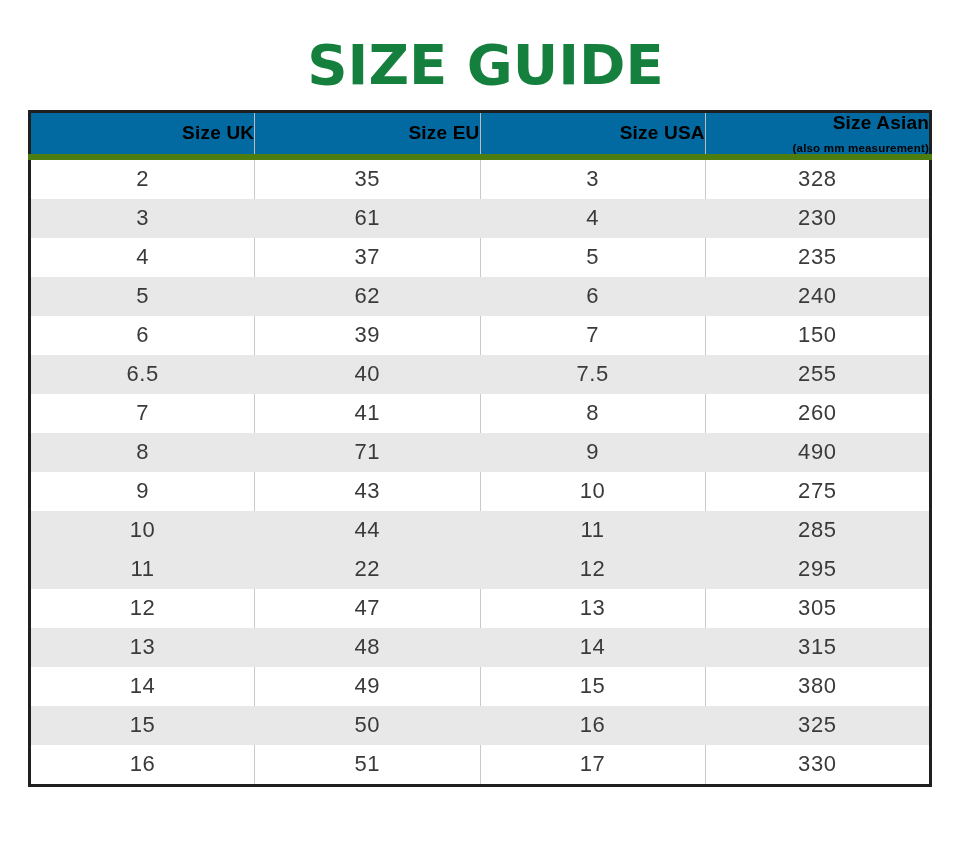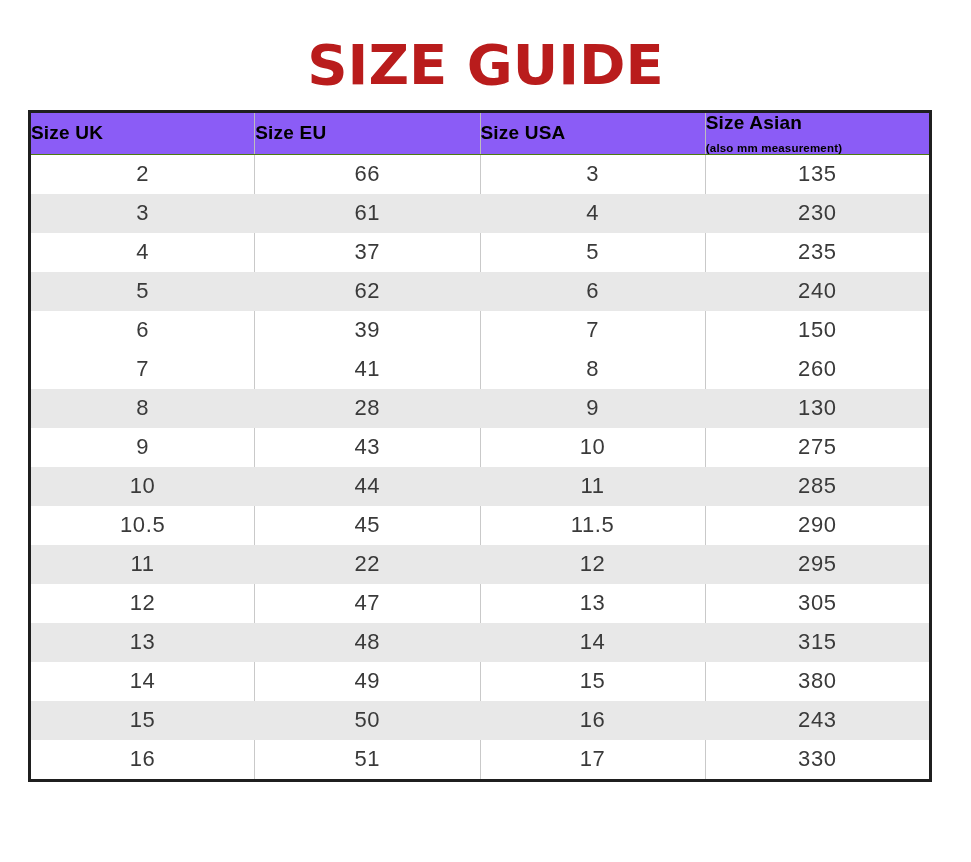--- a/index.html
+++ b/index.html
@@ -19,40 +19,40 @@
   }
   .title {
     margin: 0;
     padding-top: 34px;
     text-align: center;
     font-family: "DejaVu Sans", "Liberation Sans", sans-serif;
     font-weight: bold;
     font-size: 56px;
     line-height: 1.1;
     letter-spacing: 0px;
-    color: #b91c1c;
+    color: #15803d;
   }
   table.size-table {
     border-collapse: collapse;
     table-layout: fixed;
     margin: 14px auto 0 28px;
     width: 904px;
     border: 3px solid #1f1f1f;
     background: #ffffff;
   }
   table.size-table col { width: 25%; }
   thead th {
     height: 40px;
     vertical-align: middle;
-    text-align: left;
+    text-align: right;
     font-weight: bold;
     font-size: 19px;
     color: #000000;
-    background: #8b5cf6;
-    border-bottom: 1px solid #4d7c0f;
+    background: #0369a1;
+    border-bottom: 6px solid #4d7c0f;
     padding: 0;
     line-height: 1.05;
   }
   thead th:not(:last-child) {
     border-right: 1px solid #bdbdbd;
   }
   thead th .h-main {
     display: block;
     font-size: 19px;
     letter-spacing: 0.2px;
@@ -108,23 +108,23 @@
         </th>
         <th>
           <span class="h-main">Size Asian</span>
           <span class="h-sub">(also mm measurement)</span>
         </th>
       </tr>
     </thead>
     <tbody>
         <tr class="row-white" style="background: rgb(255, 255, 255);">
           <td>2</td>
-          <td>66</td>
+          <td>35</td>
           <td>3</td>
-          <td>135</td>
+          <td>328</td>
         </tr>
         <tr style="background: rgb(232, 232, 232);">
           <td>3</td>
           <td>61</td>
           <td>4</td>
           <td>230</td>
         </tr>
         <tr class="row-white" style="background: rgb(255, 255, 255);">
           <td>4</td>
           <td>37</td>
@@ -136,50 +136,50 @@
           <td>62</td>
           <td>6</td>
           <td>240</td>
         </tr>
         <tr class="row-white" style="background: rgb(255, 255, 255);">
           <td>6</td>
           <td>39</td>
           <td>7</td>
           <td>150</td>
         </tr>
+        <tr style="background: rgb(232, 232, 232);">
+          <td>6.5</td>
+          <td>40</td>
+          <td>7.5</td>
+          <td>255</td>
+        </tr>
         <tr class="row-white" style="background: rgb(255, 255, 255);">
           <td>7</td>
           <td>41</td>
           <td>8</td>
           <td>260</td>
         </tr>
         <tr style="background: rgb(232, 232, 232);">
           <td>8</td>
-          <td>28</td>
+          <td>71</td>
           <td>9</td>
-          <td>130</td>
+          <td>490</td>
         </tr>
         <tr class="row-white" style="background: rgb(255, 255, 255);">
           <td>9</td>
           <td>43</td>
           <td>10</td>
           <td>275</td>
         </tr>
         <tr style="background: rgb(232, 232, 232);">
           <td>10</td>
           <td>44</td>
           <td>11</td>
           <td>285</td>
         </tr>
-        <tr class="row-white" style="background: rgb(255, 255, 255);">
-          <td>10.5</td>
-          <td>45</td>
-          <td>11.5</td>
-          <td>290</td>
-        </tr>
         <tr style="background: rgb(232, 232, 232);">
           <td>11</td>
           <td>22</td>
           <td>12</td>
           <td>295</td>
         </tr>
         <tr class="row-white" style="background: rgb(255, 255, 255);">
           <td>12</td>
           <td>47</td>
           <td>13</td>
@@ -194,21 +194,21 @@
         <tr class="row-white" style="background: rgb(255, 255, 255);">
           <td>14</td>
           <td>49</td>
           <td>15</td>
           <td>380</td>
         </tr>
         <tr style="background: rgb(232, 232, 232);">
           <td>15</td>
           <td>50</td>
           <td>16</td>
-          <td>243</td>
+          <td>325</td>
         </tr>
         <tr class="row-white" style="background: rgb(255, 255, 255);">
           <td>16</td>
           <td>51</td>
           <td>17</td>
           <td>330</td>
         </tr>
       </tbody>
   </table>
 

